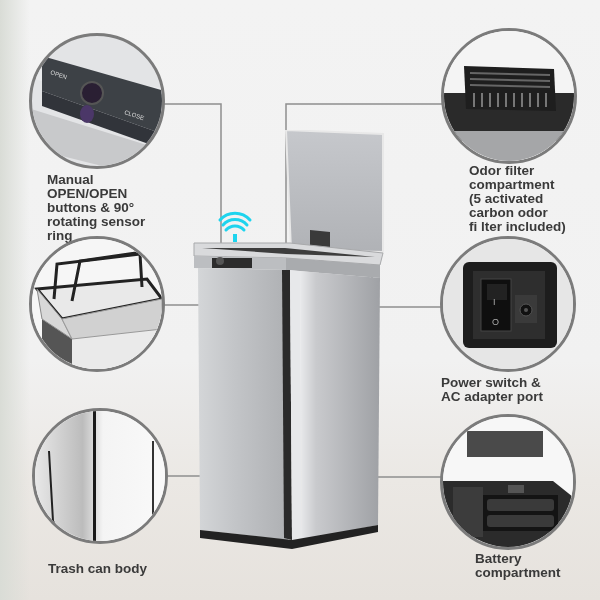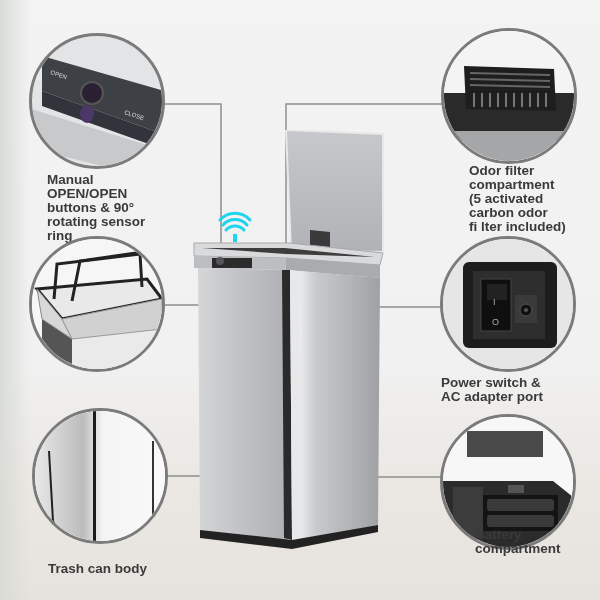--- a/index.html
+++ b/index.html
@@ -202,16 +202,16 @@
     <rect x="0" y="0" width="136" height="136" fill="#f7f7f7"></rect>
     <rect x="24" y="14" width="76" height="26" fill="#4a4a4a"></rect>
     <polygon points="-5,64 110,64 130,80 130,136 -5,136" fill="#2b2b2b"></polygon>
     <rect x="10" y="70" width="30" height="50" fill="#3c3c3c"></rect>
     <rect x="40" y="78" width="75" height="36" fill="#141414"></rect>
     <rect x="44" y="82" width="67" height="12" rx="3" fill="#3a3a3a"></rect>
     <rect x="44" y="98" width="67" height="12" rx="3" fill="#3a3a3a"></rect>
     <rect x="65" y="68" width="16" height="8" fill="#555"></rect>
   </svg>
 </div>
-<div class="label" style="left:475px;top:528px;">
+<div class="label" style="left:475px;top:552px;">
   <div>Battery</div>
   <div>compartment</div>
 </div>
 
 </body></html>

